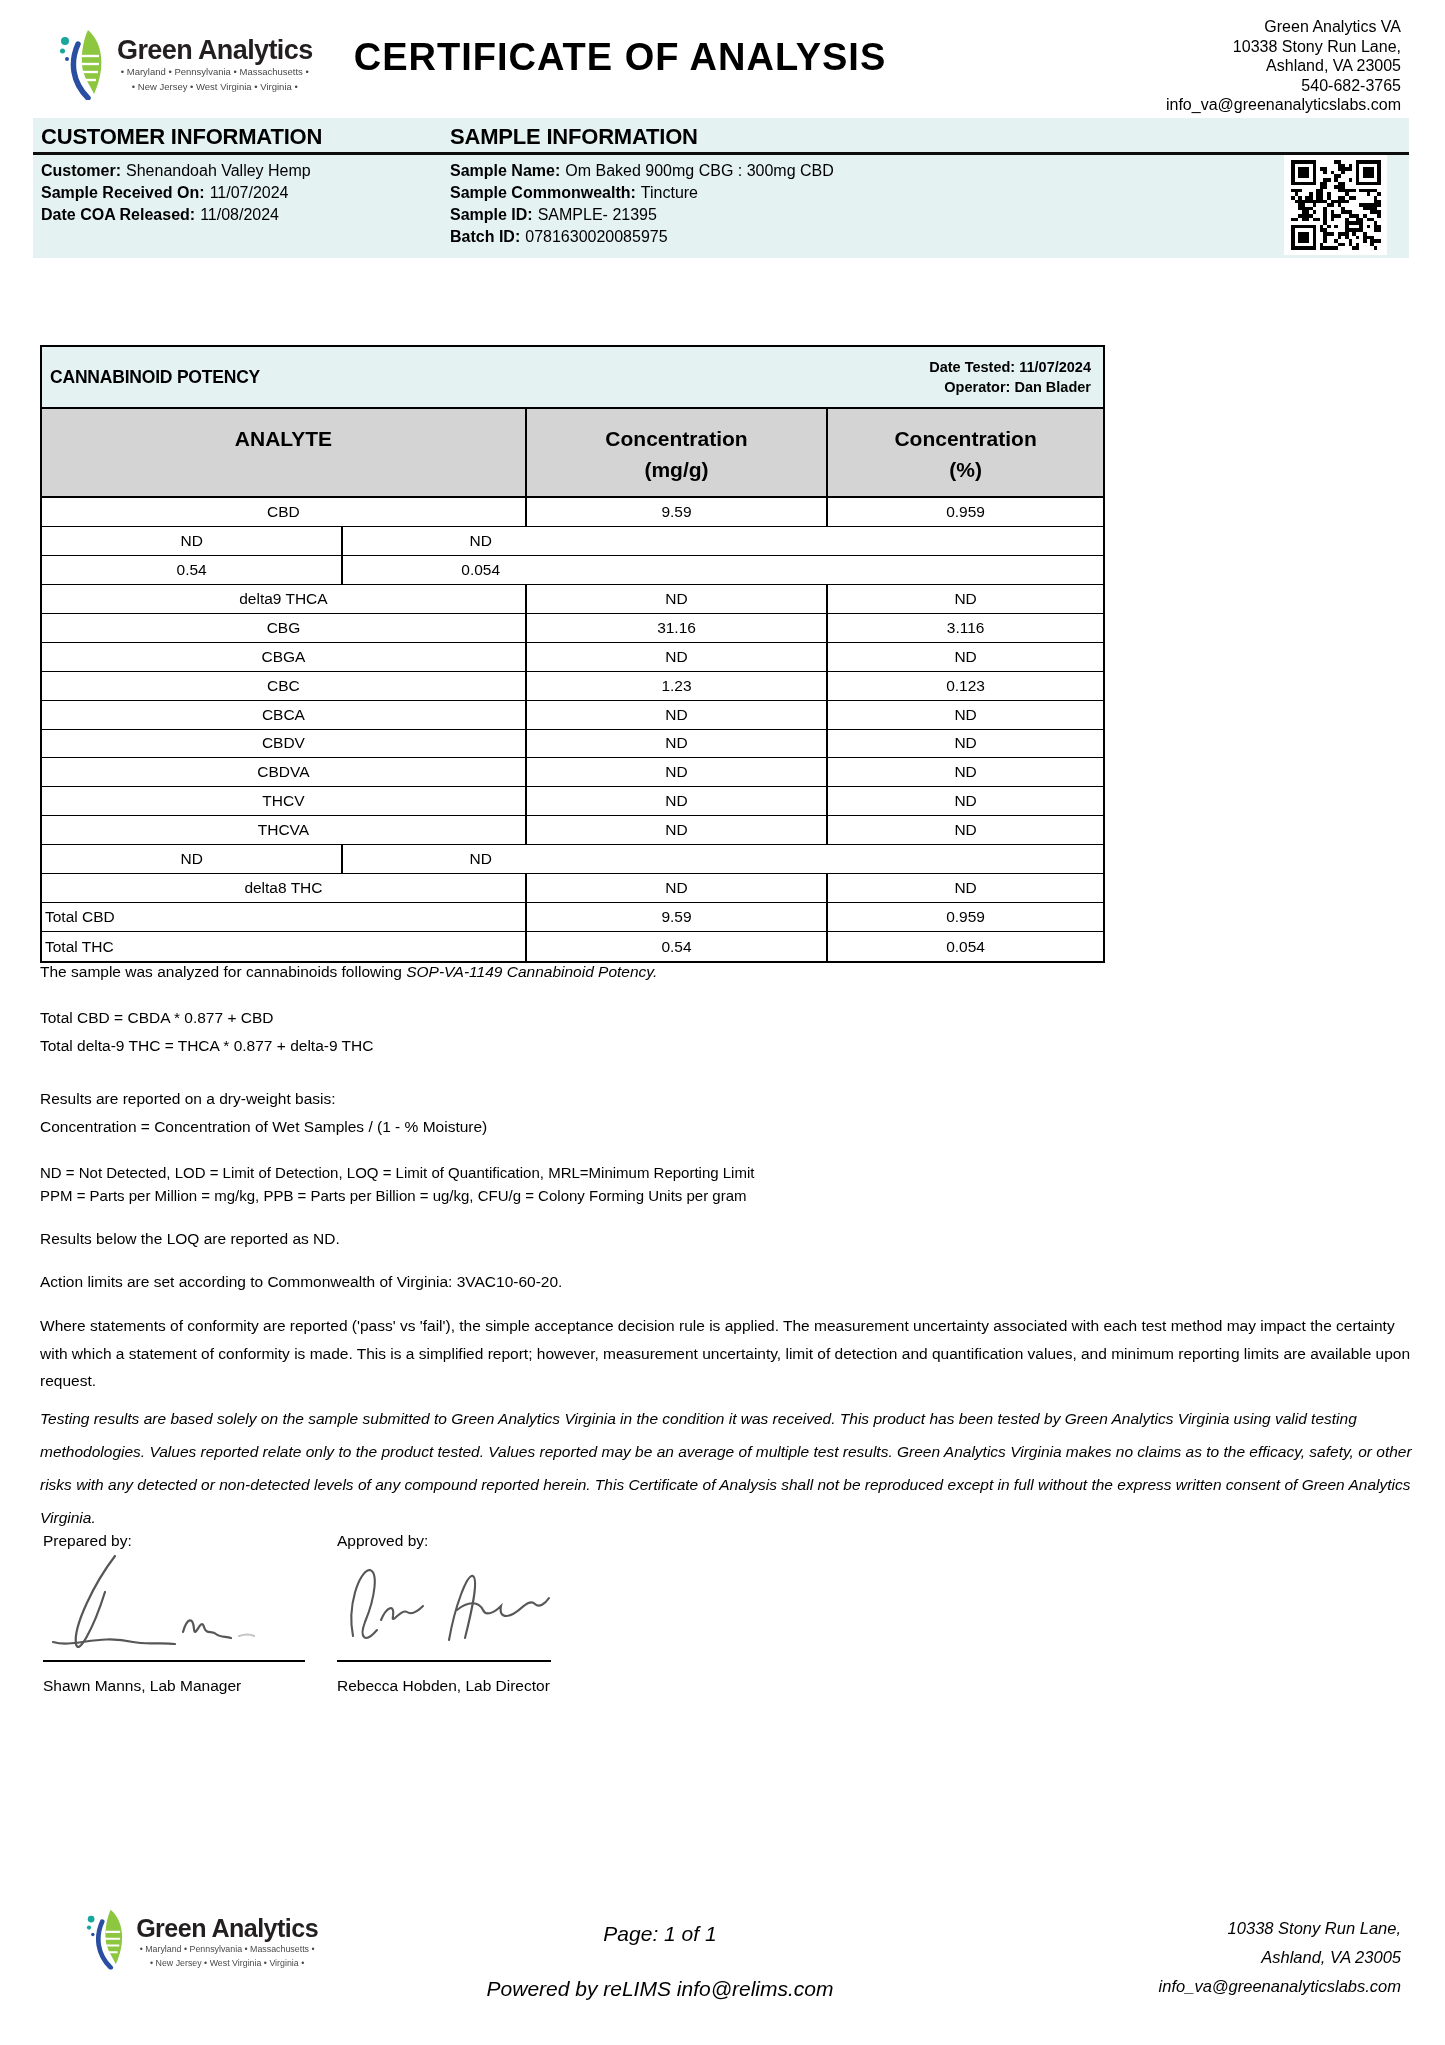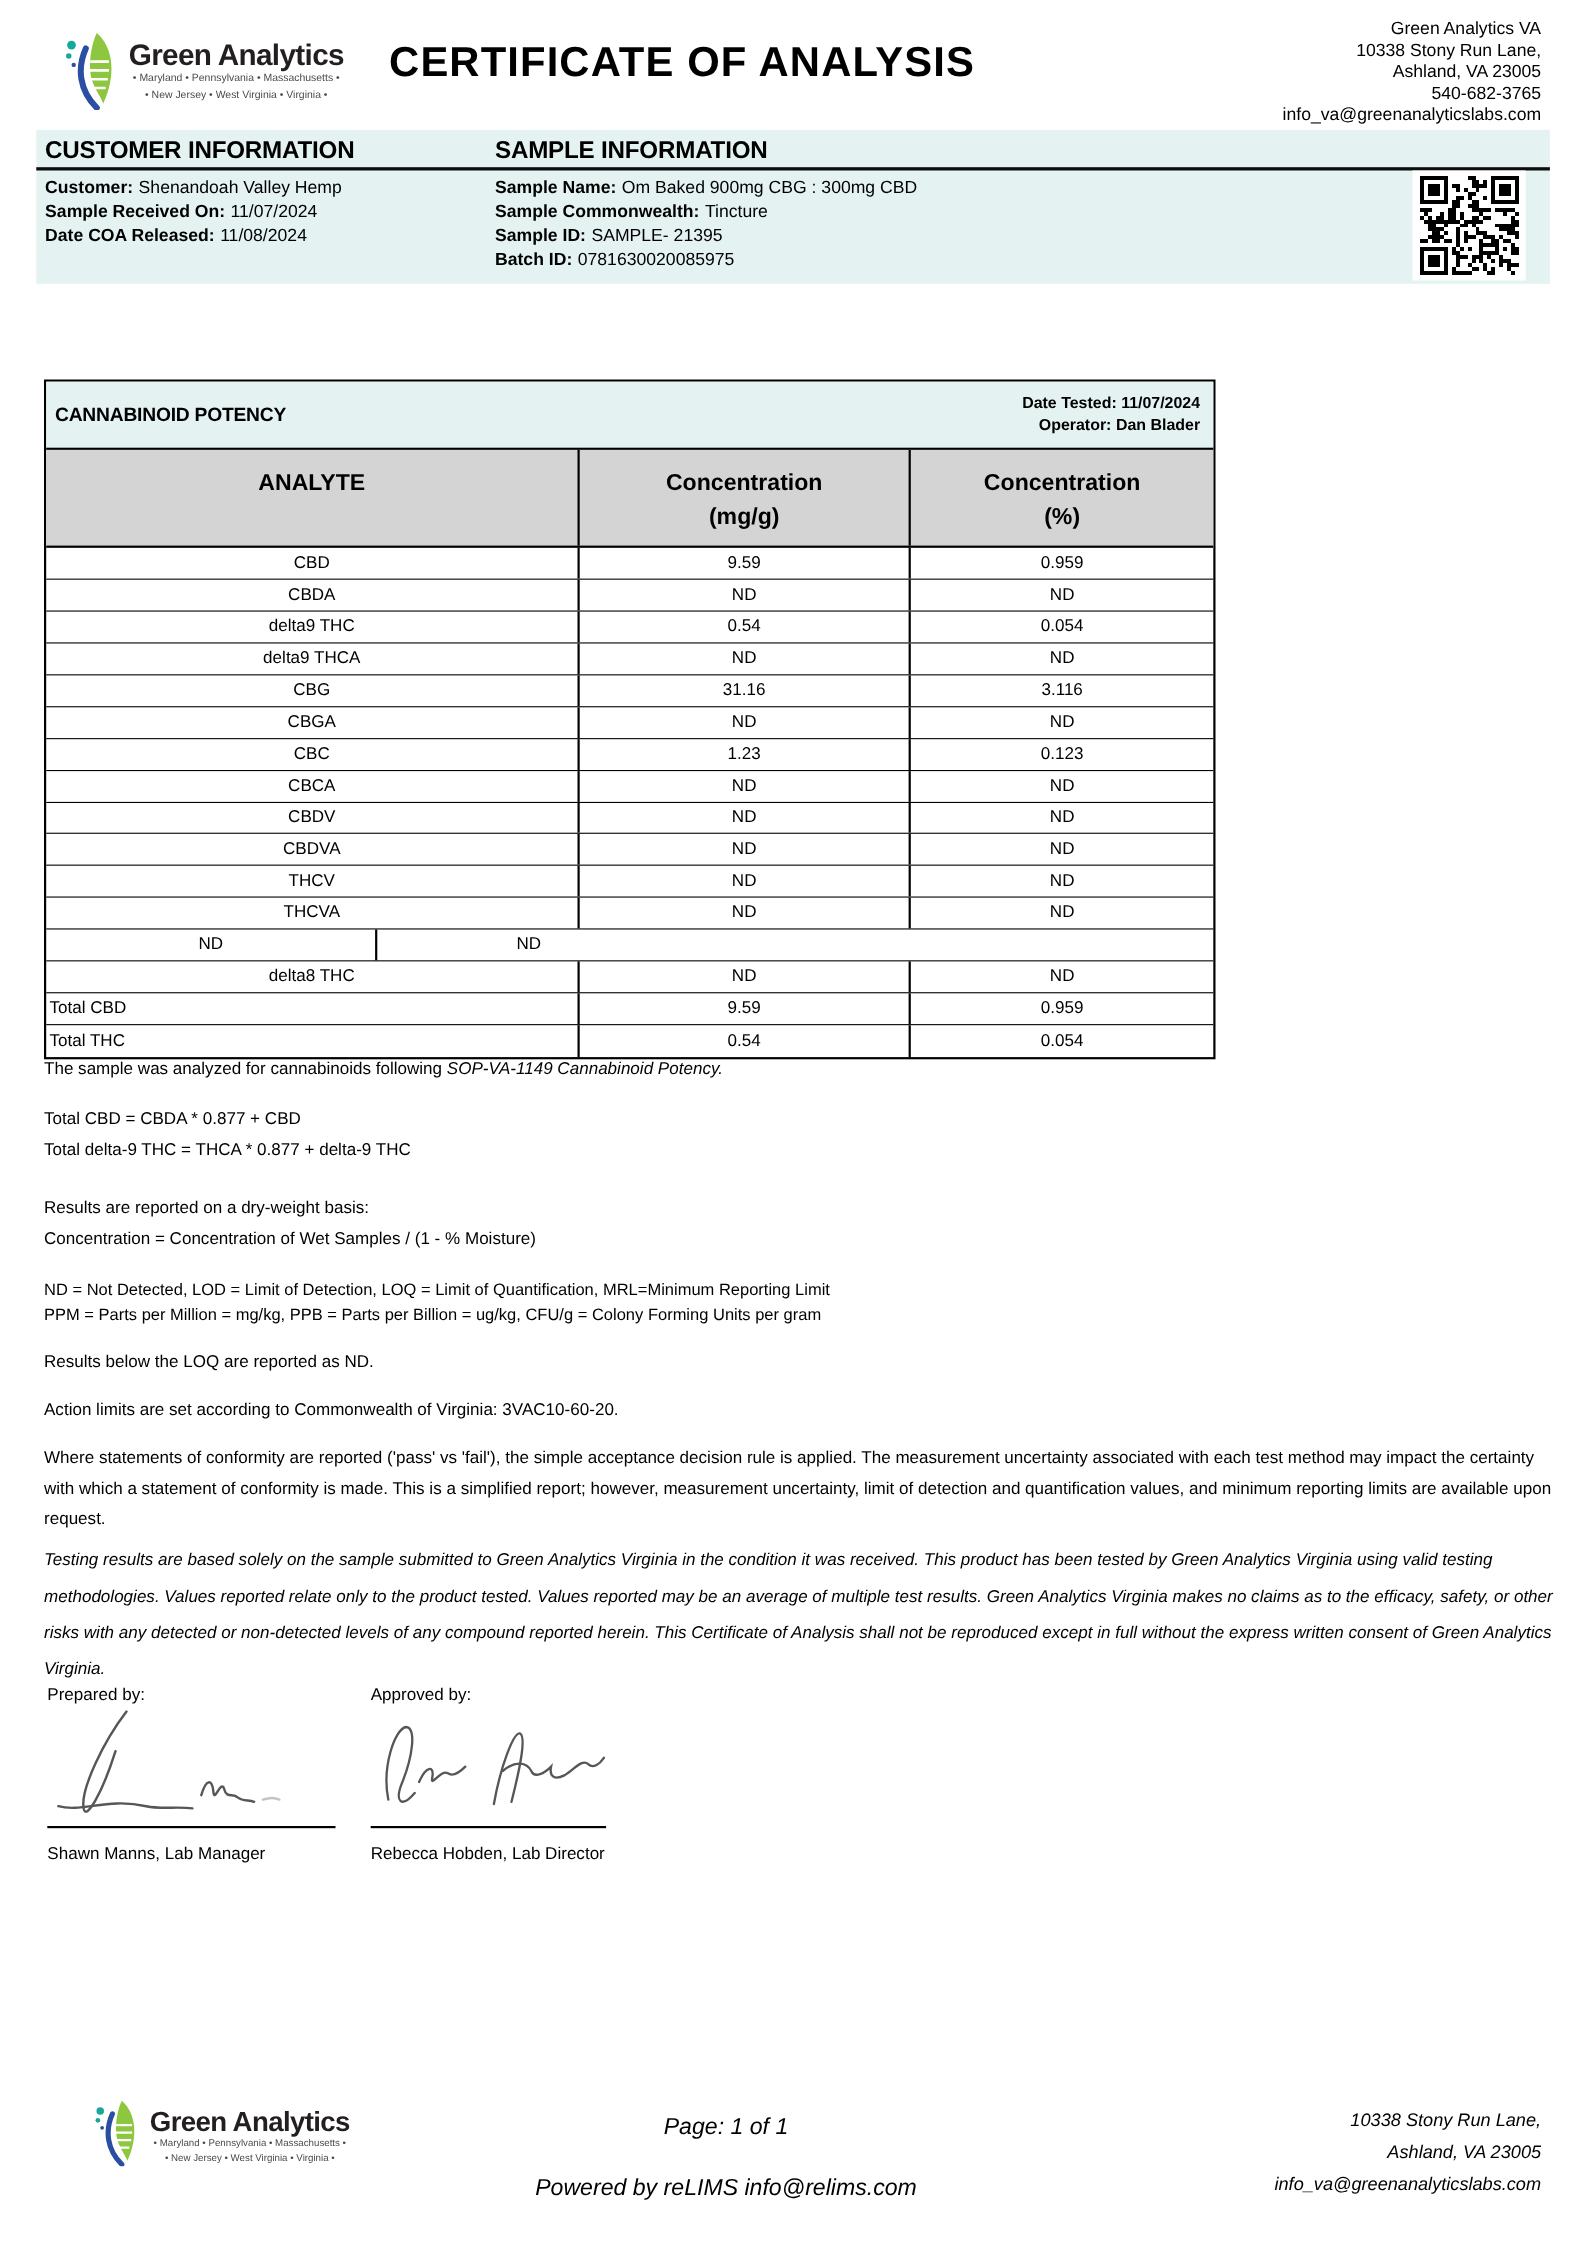--- a/index.html
+++ b/index.html
@@ -158,26 +158,24 @@
         <div>(%)</div>
       </div>
     </div>
     <div class="pt-body">
         <div class="pt-row">
           <div class="cell c1">CBD</div>
           <div class="cell c2">9.59</div>
           <div class="cell c3">0.959</div>
         </div>
         <div class="pt-row">
-          <div class="cell c1">CBDA</div>
-          <div class="cell c2">ND</div>
-          <div class="cell c3">ND</div>
-        </div>
-        <div class="pt-row">
-          <div class="cell c1">delta9 THC</div>
+          <div class="cell c2">ND</div>
+          <div class="cell c3">ND</div>
+        </div>
+        <div class="pt-row">
           <div class="cell c2">0.54</div>
           <div class="cell c3">0.054</div>
         </div>
         <div class="pt-row">
           <div class="cell c1">delta9 THCA</div>
           <div class="cell c2">ND</div>
           <div class="cell c3">ND</div>
         </div>
         <div class="pt-row">
           <div class="cell c1">CBG</div>

